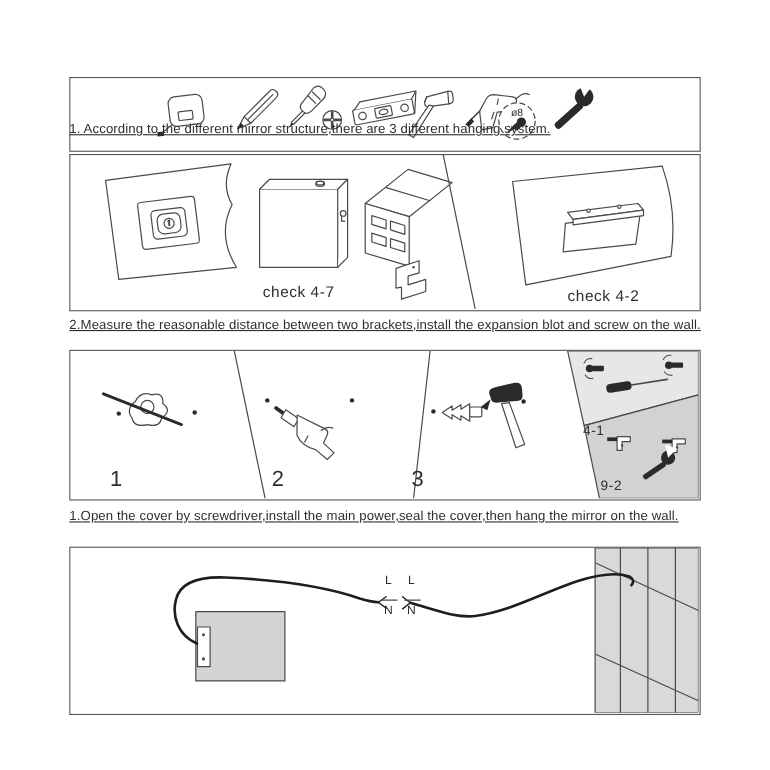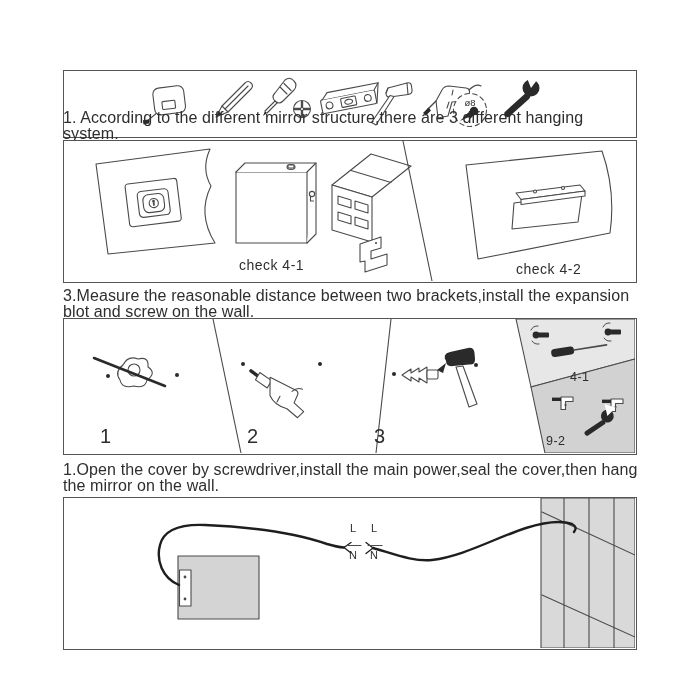--- a/index.html
+++ b/index.html
@@ -5,22 +5,22 @@
   html,body{margin:0;padding:0;background:#fff;}
   #sheet{
     position:relative;width:700px;height:700px;background:#fff;overflow:hidden;
     font-family:"Liberation Sans", sans-serif;color:#2e2e2e;
   }
   .panel{
     position:absolute;background:#fff;border:1.4px solid #555;box-sizing:border-box;
   }
   .panel svg{position:absolute;left:0;top:0;}
   .step-text{
-    position:absolute;left:63px;width:580px;font-size:16px;line-height:15.5px;
-    color:#2e2e2e;letter-spacing:0.1px;
+    position:absolute;left:63px;width:580px;font-size:12px;line-height:15.5px;
+    color:#2e2e2e;letter-spacing:0.1px;text-decoration:underline;
   }
   .lbl{position:absolute;color:#2e2e2e;}
   .check-label{font-size:14px;letter-spacing:0.5px;}
   .num-label{font-size:20px;}
   .sub-label{font-size:12.5px;letter-spacing:0.5px;}
   .ln-label{font-size:11px;line-height:11px;}
   .bit-label{font-size:9.5px;}
   svg *{vector-effect:non-scaling-stroke;}
 </style>
 </head>
@@ -140,25 +140,25 @@
 
       <g>
         <path d="M402 24 L538 10 Q552 50 546 92 L414 118 Z" fill="#fff"></path>
         <path d="M450 62 L518 53 L514 81 L448 88 Z" fill="#fff"></path>
         <path d="M452 52 L516 44 L521 50 L457 58.5 Z" fill="#fff"></path>
         <path d="M457 58.5 L521 50 L521 55 L457 63.5 Z" fill="#fff"></path>
         <circle cx="471" cy="50.5" r="1.5" fill="#fff"></circle>
         <circle cx="499" cy="47" r="1.5" fill="#fff"></circle>
       </g>
     </svg>
-    <span class="lbl check-label" style="left:165px;top:116px;width:85px;text-align:center;">check 4-1</span>
+    <span class="lbl check-label" style="left:165px;top:116px;width:85px;text-align:center;">check 4-7</span>
     <span class="lbl check-label" style="left:452px;top:120px;width:85px;text-align:left;">check 4-2</span>
   </div>
 
-  <div class="step-text" style="top:288px;">3.Measure the reasonable distance between two brackets,install the expansion blot and screw on the wall.</div>
+  <div class="step-text" style="top:288px;">2.Measure the reasonable distance between two brackets,install the expansion blot and screw on the wall.</div>
 
   <div class="panel" style="left:63px;top:318px;width:574px;height:137px;">
     <svg width="571" height="134" viewBox="0 0 571 134" fill="none" stroke="#4a4a4a" stroke-width="1.1" stroke-linejoin="round" stroke-linecap="round">
 
       <polygon points="452,0 571,0 571,40 467,68" fill="#e7e7e7"></polygon>
       <polygon points="467,68 571,40 571,134 481,134" fill="#d2d2d2"></polygon>
 
       <line x1="149" y1="0" x2="177" y2="134"></line>
       <line x1="327" y1="0" x2="312" y2="134"></line>
 
@@ -222,21 +222,21 @@
         <g transform="translate(522,84) rotate(8)" stroke="none">
           <rect x="0" y="21" width="24" height="5" rx="2.5" fill="#2a2a2a" transform="rotate(-42 12 23)"></rect>
           <circle cx="23" cy="10" r="6.4" fill="#2a2a2a"></circle>
           <path d="M23 10 L18.5 -1.5 L30 0.5 Z" fill="#fff"></path>
         </g>
       </g>
     </svg>
     <span class="lbl num-label" style="left:36px;top:106px;">1</span>
     <span class="lbl num-label" style="left:183px;top:106px;">2</span>
     <span class="lbl num-label" style="left:310px;top:106px;">3</span>
-    <span class="lbl sub-label" style="left:466px;top:51px;margin-left:40px;">4-1</span>
+    <span class="lbl sub-label" style="left:466px;top:65px;">4-1</span>
     <span class="lbl sub-label" style="left:482px;top:115px;">9-2</span>
   </div>
 
   <div class="step-text" style="top:462px;">1.Open the cover by screwdriver,install the main power,seal the cover,then hang the mirror on the wall.</div>
 
   <div class="panel" style="left:63px;top:497px;width:574px;height:153px;">
     <svg width="571" height="150" viewBox="0 0 571 150" fill="none" stroke="#4a4a4a" stroke-width="1.1" stroke-linejoin="round" stroke-linecap="round">
 
       <g>
         <rect x="477" y="0" width="94" height="150" fill="#d9d9d9"></rect>

